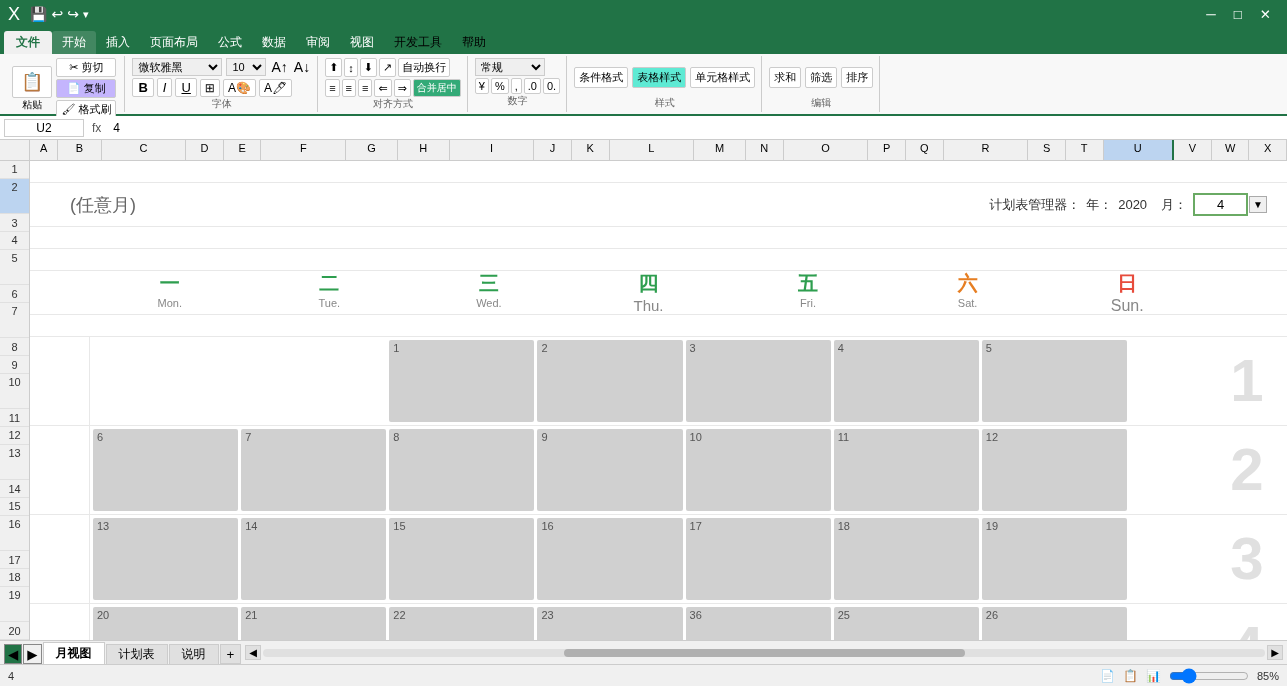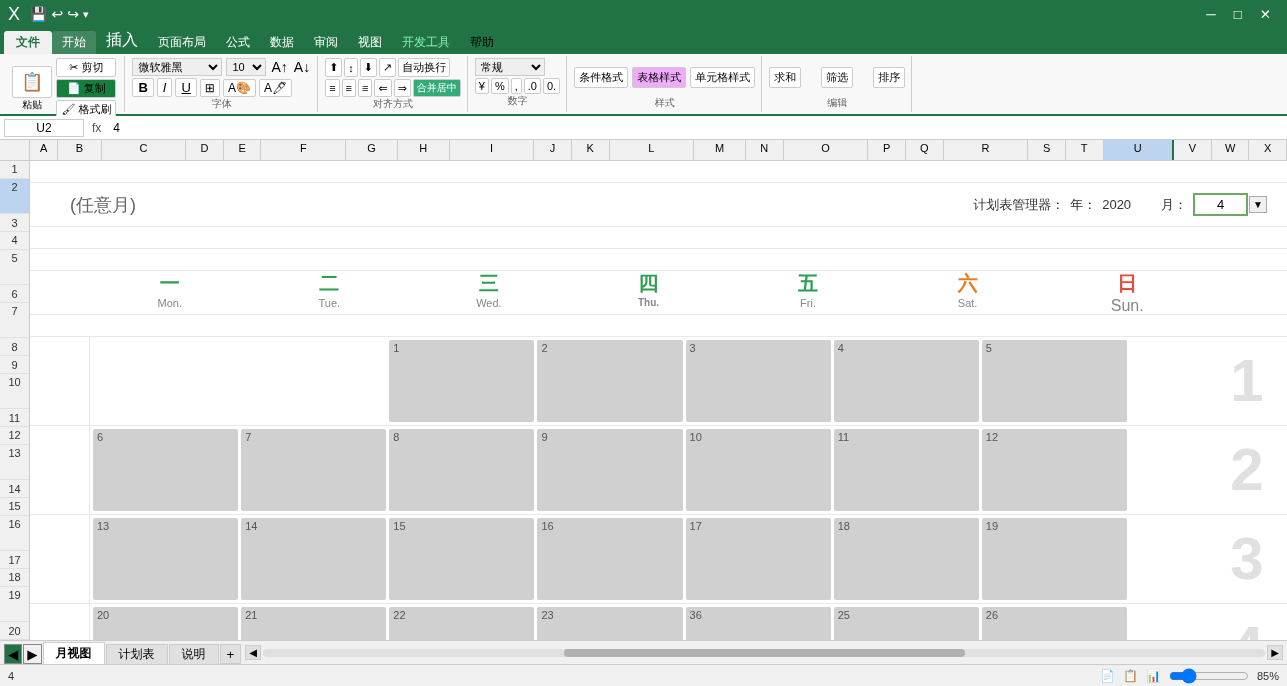--- a/index.html
+++ b/index.html
@@ -24,41 +24,41 @@
     <div style="display:flex; gap:2px; margin-left:auto;">
       <button style="background:transparent;border:none;color:white;cursor:pointer;padding:2px 8px;">─</button>
       <button style="background:transparent;border:none;color:white;cursor:pointer;padding:2px 8px;">□</button>
       <button style="background:transparent;border:none;color:white;cursor:pointer;padding:2px 8px;">✕</button>
     </div>
   </div>
 
   <div style="display:flex; background:#217346; height:26px; align-items:flex-end; padding:0 4px;">
     <div style="background:#f0f0f0; color:#217346; padding:3px 12px; font-size:12px; border-radius:3px 3px 0 0; cursor:pointer; font-weight:bold;">文件</div>
     <div style="color:white; padding:3px 10px; font-size:12px; cursor:pointer; background:rgba(255,255,255,0.15); border-radius:3px 3px 0 0;">开始</div>
-    <div style="color:white; padding:3px 10px; font-size:16px; cursor:pointer;">插入</div>
+    <div style="color:white; padding:3px 10px; font-size:12px; cursor:pointer;">插入</div>
     <div style="color:white; padding:3px 10px; font-size:12px; cursor:pointer;">页面布局</div>
     <div style="color:white; padding:3px 10px; font-size:12px; cursor:pointer;">公式</div>
     <div style="color:white; padding:3px 10px; font-size:12px; cursor:pointer;">数据</div>
     <div style="color:white; padding:3px 10px; font-size:12px; cursor:pointer;">审阅</div>
     <div style="color:white; padding:3px 10px; font-size:12px; cursor:pointer;">视图</div>
-    <div style="color:#86efac; padding:3px 10px; font-size:12px; cursor:pointer;">开发工具</div>
+    <div style="color:#000000; padding:3px 10px; font-size:12px; cursor:pointer;">开发工具</div>
     <div style="color:#000000; padding:3px 10px; font-size:12px; cursor:pointer;">帮助</div>
   </div>
 
   <div style="background:#f8f8f8; border-bottom: 2px solid #217346; display:flex; height:62px; padding:2px 4px; gap:1px; align-items:stretch;">
 
     <div style="display:flex; flex-direction:column; border-right:1px solid #ccc; padding:2px 8px; align-items:center; min-width:80px;">
       <div style="display:flex; gap:4px; align-items:center; flex:1;">
         <div style="display:flex; flex-direction:column; align-items:center;">
           <button style="background:#fff;border:1px solid #ccc;border-radius:2px;cursor:pointer;padding:4px 8px;font-size:18px;">📋</button>
           <span style="font-size:10px;">粘贴</span>
         </div>
         <div style="display:flex; flex-direction:column; gap:2px;">
           <button style="background:#fff;border:1px solid #ccc;border-radius:2px;cursor:pointer;padding:1px 4px;font-size:11px;">✂ <span>剪切</span></button>
-          <button style="background:#15803d;border:1px solid #ccc;border-radius:2px;cursor:pointer;padding:1px 4px;font-size:11px;">📄 <span>复制</span></button>
+          <button style="background:#c4b5fd;border:1px solid #ccc;border-radius:2px;cursor:pointer;padding:1px 4px;font-size:11px;">📄 <span>复制</span></button>
           <button style="background:#fff;border:1px solid #ccc;border-radius:2px;cursor:pointer;padding:1px 4px;font-size:11px;">🖌 <span>格式刷</span></button>
         </div>
       </div>
       <span style="font-size:10px; color:#666;">剪贴板</span>
     </div>
 
     <div style="display:flex; flex-direction:column; border-right:1px solid #ccc; padding:2px 6px; min-width:160px;">
       <div style="display:flex; gap:4px; align-items:center; margin-bottom:2px;">
         <select style="font-size:11px; border:1px solid #ccc; padding:1px; width:90px;">
           <option>微软雅黑</option>
@@ -111,28 +111,28 @@
         <button style="background:#fff;border:1px solid #ccc;border-radius:2px;cursor:pointer;font-size:11px;padding:1px 3px;">,</button>
         <button style="background:#fff;border:1px solid #ccc;border-radius:2px;cursor:pointer;font-size:11px;padding:1px 3px;">.0</button>
         <button style="background:#fff;border:1px solid #ccc;border-radius:2px;cursor:pointer;font-size:11px;padding:1px 3px;">0.</button>
       </div>
       <span style="font-size:10px; color:#666; text-align:center;">数字</span>
     </div>
 
     <div style="display:flex; flex-direction:column; border-right:1px solid #ccc; padding:2px 6px; min-width:130px;">
       <div style="display:flex; gap:4px; flex:1; align-items:center;">
         <button style="background:#fff;border:1px solid #ccc;border-radius:2px;cursor:pointer;font-size:11px;padding:2px 4px;">条件格式</button>
-        <button style="background:#f0abfc;border:1px solid #ccc;border-radius:2px;cursor:pointer;font-size:11px;padding:2px 4px;">表格样式</button>
+        <button style="background:#5eead4;border:1px solid #ccc;border-radius:2px;cursor:pointer;font-size:11px;padding:2px 4px;">表格样式</button>
         <button style="background:#fff;border:1px solid #ccc;border-radius:2px;cursor:pointer;font-size:11px;padding:2px 4px;">单元格样式</button>
       </div>
       <span style="font-size:10px; color:#666; text-align:center;">样式</span>
     </div>
 
     <div style="display:flex; flex-direction:column; border-right:1px solid #ccc; padding:2px 6px; min-width:100px;">
-      <div style="display:flex; gap:20px; flex:1; align-items:center;">
+      <div style="display:flex; gap:4px; flex:1; align-items:center;">
         <button style="background:#fff;border:1px solid #ccc;border-radius:2px;cursor:pointer;font-size:11px;padding:2px 4px;">求和</button>
         <button style="background:#fff;border:1px solid #ccc;border-radius:2px;cursor:pointer;font-size:11px;padding:2px 4px;">筛选</button>
         <button style="background:#fff;border:1px solid #ccc;border-radius:2px;cursor:pointer;font-size:11px;padding:2px 4px;">排序</button>
       </div>
       <span style="font-size:10px; color:#666; text-align:center;">编辑</span>
     </div>
 
 
   </div>
 
@@ -203,21 +203,21 @@
 
           <div style="height:22px; border-bottom:1px solid #e8e8e8;"></div>
 
           <div style="height:44px; border-bottom:1px solid #e8e8e8; display:flex; align-items:center; padding: 0 20px;">
             <div style="display:flex; align-items:baseline; gap:6px; margin-left:20px;">
               <span style="font-size:18px; color:#666;">(任意月)</span>
             </div>
             <div style="margin-left:auto; display:flex; align-items:center; gap:6px;">
               <span style="font-size:13px; color:#333;">计划表管理器：</span>
               <span style="font-size:13px; color:#333;">年：</span>
-              <span style="font-size:13px; color:#333; margin-right:24px;">2020</span>
+              <span style="font-size:13px; color:#333; margin-right:8px;">2020</span>
               <span style="font-size:13px; color:#333;">月：</span>
               <div style="display:flex; align-items:center;">
                 <input type="text" style="border: 2px solid rgb(106, 170, 100); width: 55px; font-size: 13px; text-align: center; padding: 2px; outline: none;" value="4">
                 <button style="background:#f0f0f0; border:1px solid #aaa; cursor:pointer; font-size:10px; padding:2px 3px; margin-left:1px;">▼</button>
               </div>
             </div>
           </div>
 
           <div style="height:22px; border-bottom:1px solid #e8e8e8;"></div>
 
@@ -232,21 +232,21 @@
               <div style="text-align:center;">
                 <div style="font-size:20px; font-weight:bold; color:#2e9e4f;">二</div>
                 <div style="font-size:11px; color:#888;">Tue.</div>
               </div>
               <div style="text-align:center;">
                 <div style="font-size:20px; font-weight:bold; color:#2e9e4f;">三</div>
                 <div style="font-size:11px; color:#888;text-align:center;">Wed.</div>
               </div>
               <div style="text-align:center;">
                 <div style="font-size:20px; font-weight:bold; color:#2e9e4f;">四</div>
-                <div style="font-size:10px; color:#888;font-weight:bold;">Thu.</div>
+                <div style="font-size:15px; color:#888;">Thu.</div>
               </div>
               <div style="text-align:center;">
                 <div style="font-size:20px; font-weight:bold; color:#2e9e4f;">五</div>
                 <div style="font-size:11px; color:#888;">Fri.</div>
               </div>
               <div style="text-align:center;">
                 <div style="font-size:20px; font-weight:bold; color:#e67e22;">六</div>
                 <div style="font-size:11px; color:#888;">Sat.</div>
               </div>
               <div style="text-align:center;">

